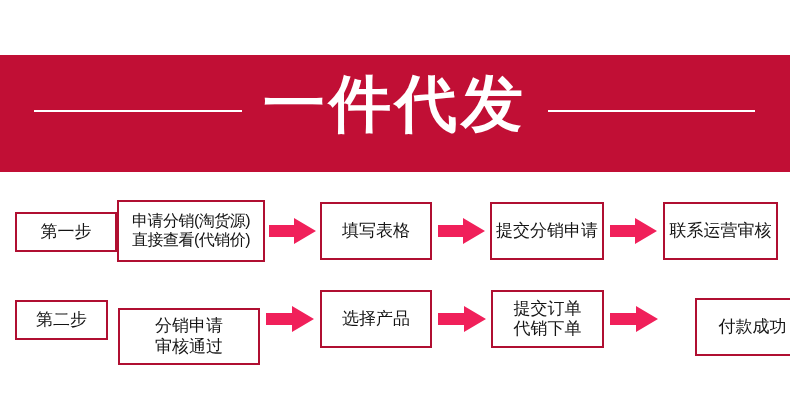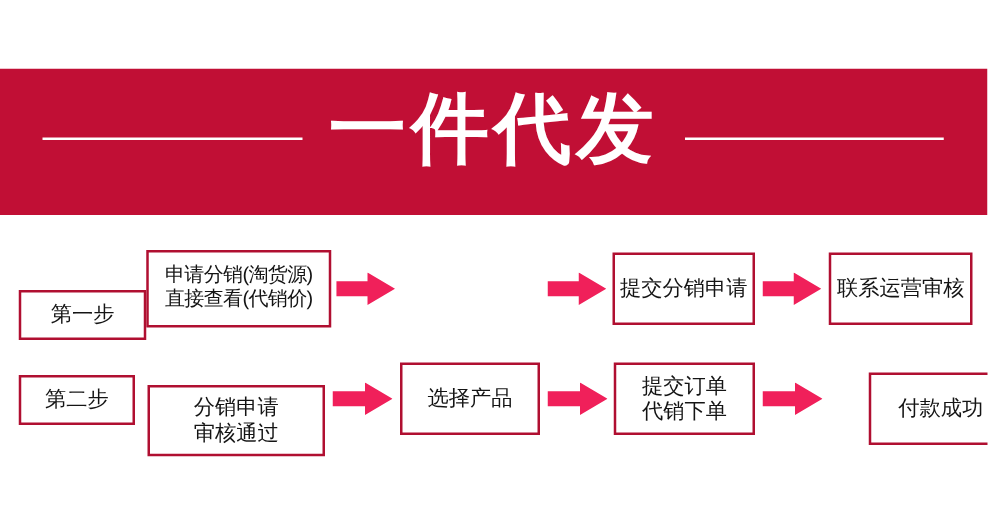--- a/index.html
+++ b/index.html
@@ -77,21 +77,21 @@
     white-space: pre-line;
     letter-spacing: 0px;
   }
   .node.tight { font-size: 16px; letter-spacing: -0.5px; }
 
   .arrow {
     position: absolute;
     height: 26px;
   }
   .arrow svg { display: block; }
-  .n1a { left: 15px;  top: 40px; width: 102px;  height: 40px; margin-top: 20px; }
+  .n1a { left: 15px;  top: 40px; width: 102px;  height: 40px; }
   .n1b { left: 117px; top: 28px; width: 148px; height: 62px; }
   .n1c { left: 320px; top: 30px; width: 112px; height: 58px; }
   .n1d { left: 490px; top: 30px; width: 114px; height: 58px; }
   .n1e { left: 663px; top: 30px; width: 115px; height: 58px; }
 
   .a1a { left: 269px; top: 46px; width: 47px; }
   .a1b { left: 438px; top: 46px; width: 47px; }
   .a1c { left: 610px; top: 46px; width: 47px; }
 
   
@@ -120,20 +120,21 @@
 
   <div class="node n1b tight">申请分销(淘货源)
 直接查看(代销价)</div>
 
   <div class="arrow a1a">
     <svg width="47" height="26" viewBox="0 0 47 26" aria-hidden="true">
       <polygon points="0,7 25,7 25,0 47,13 25,26 25,19 0,19" fill="#f0205a"></polygon>
     </svg>
   </div>
 
+  <div class="node n1c">填写表格</div>
 
   <div class="arrow a1b">
     <svg width="47" height="26" viewBox="0 0 47 26" aria-hidden="true">
       <polygon points="0,7 25,7 25,0 47,13 25,26 25,19 0,19" fill="#f0205a"></polygon>
     </svg>
   </div>
 
   <div class="node n1d">提交分销申请</div>
 
   <div class="arrow a1c">

